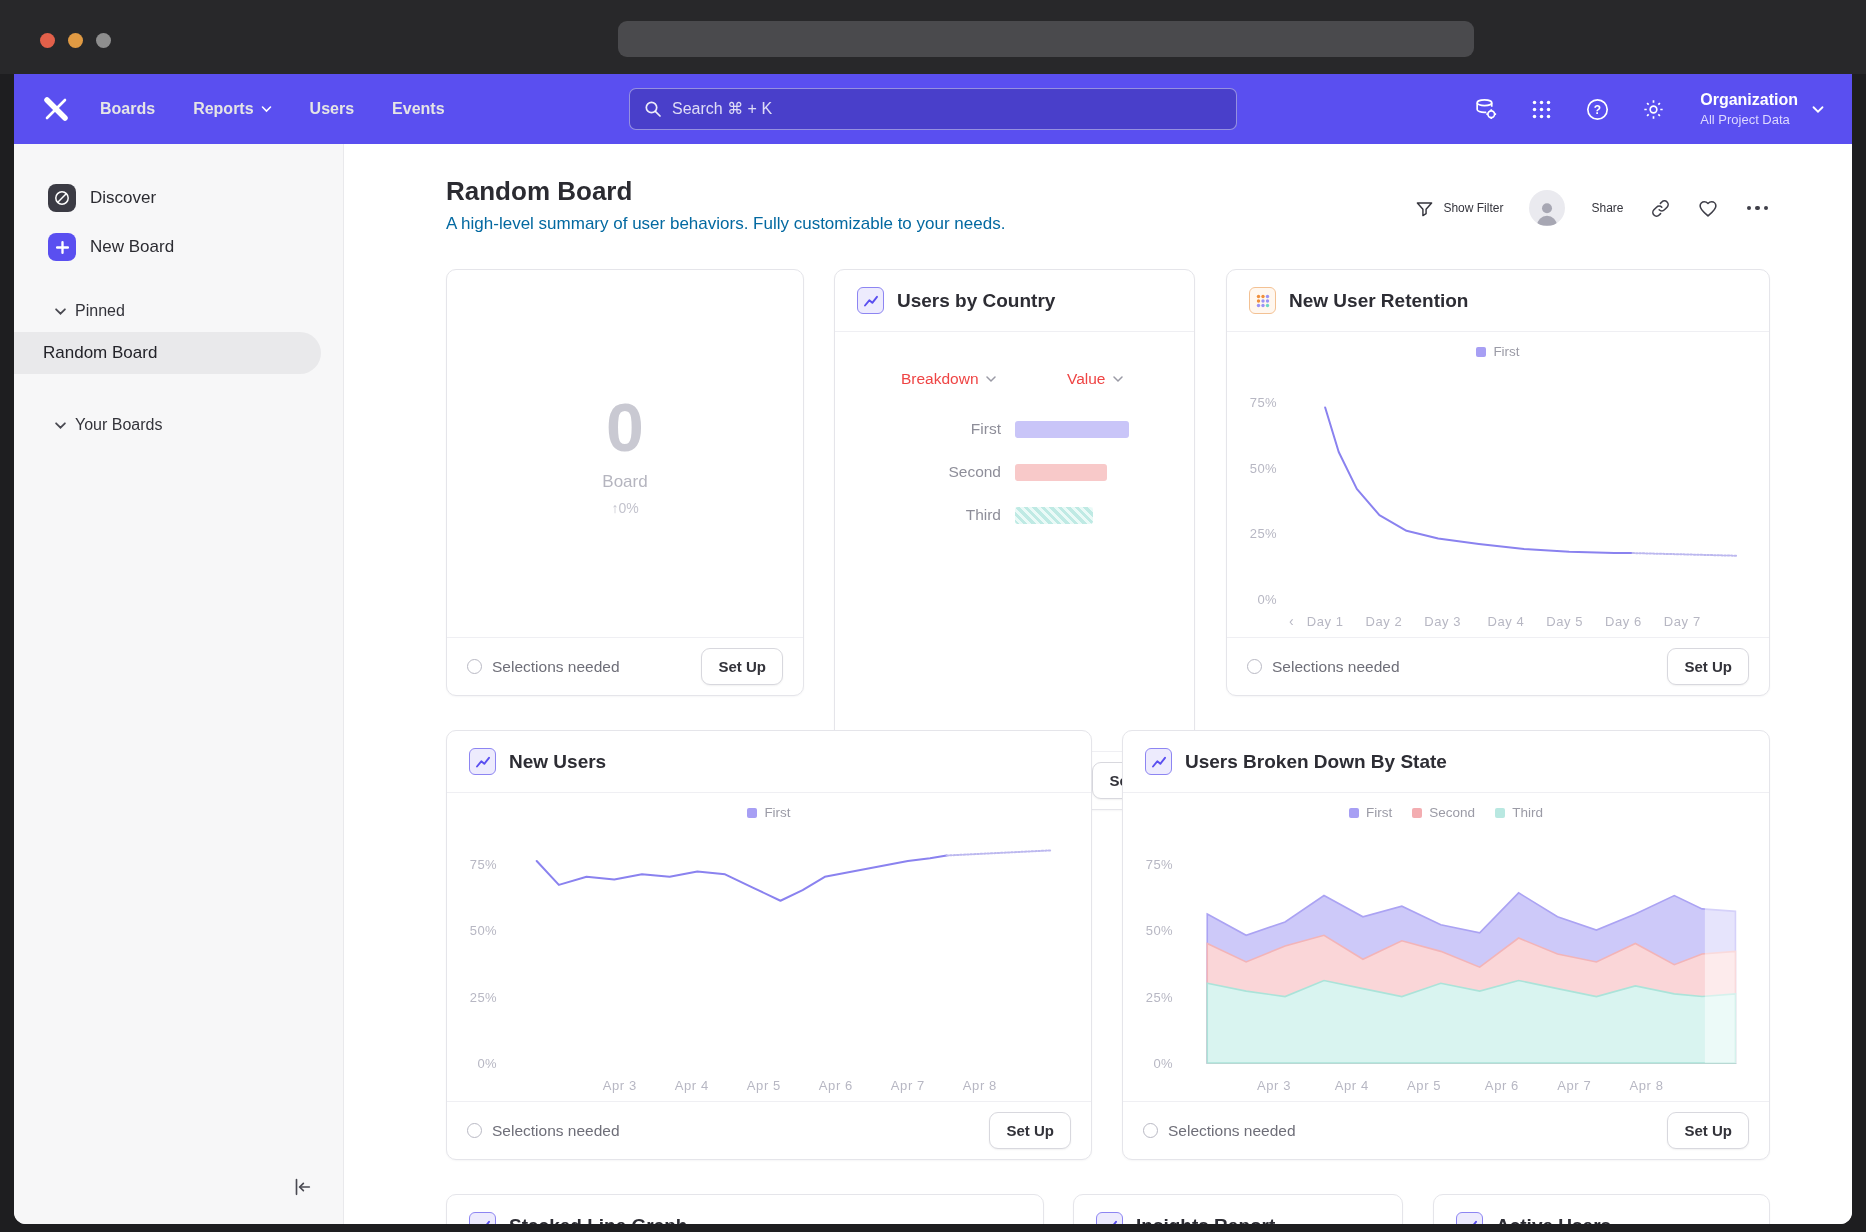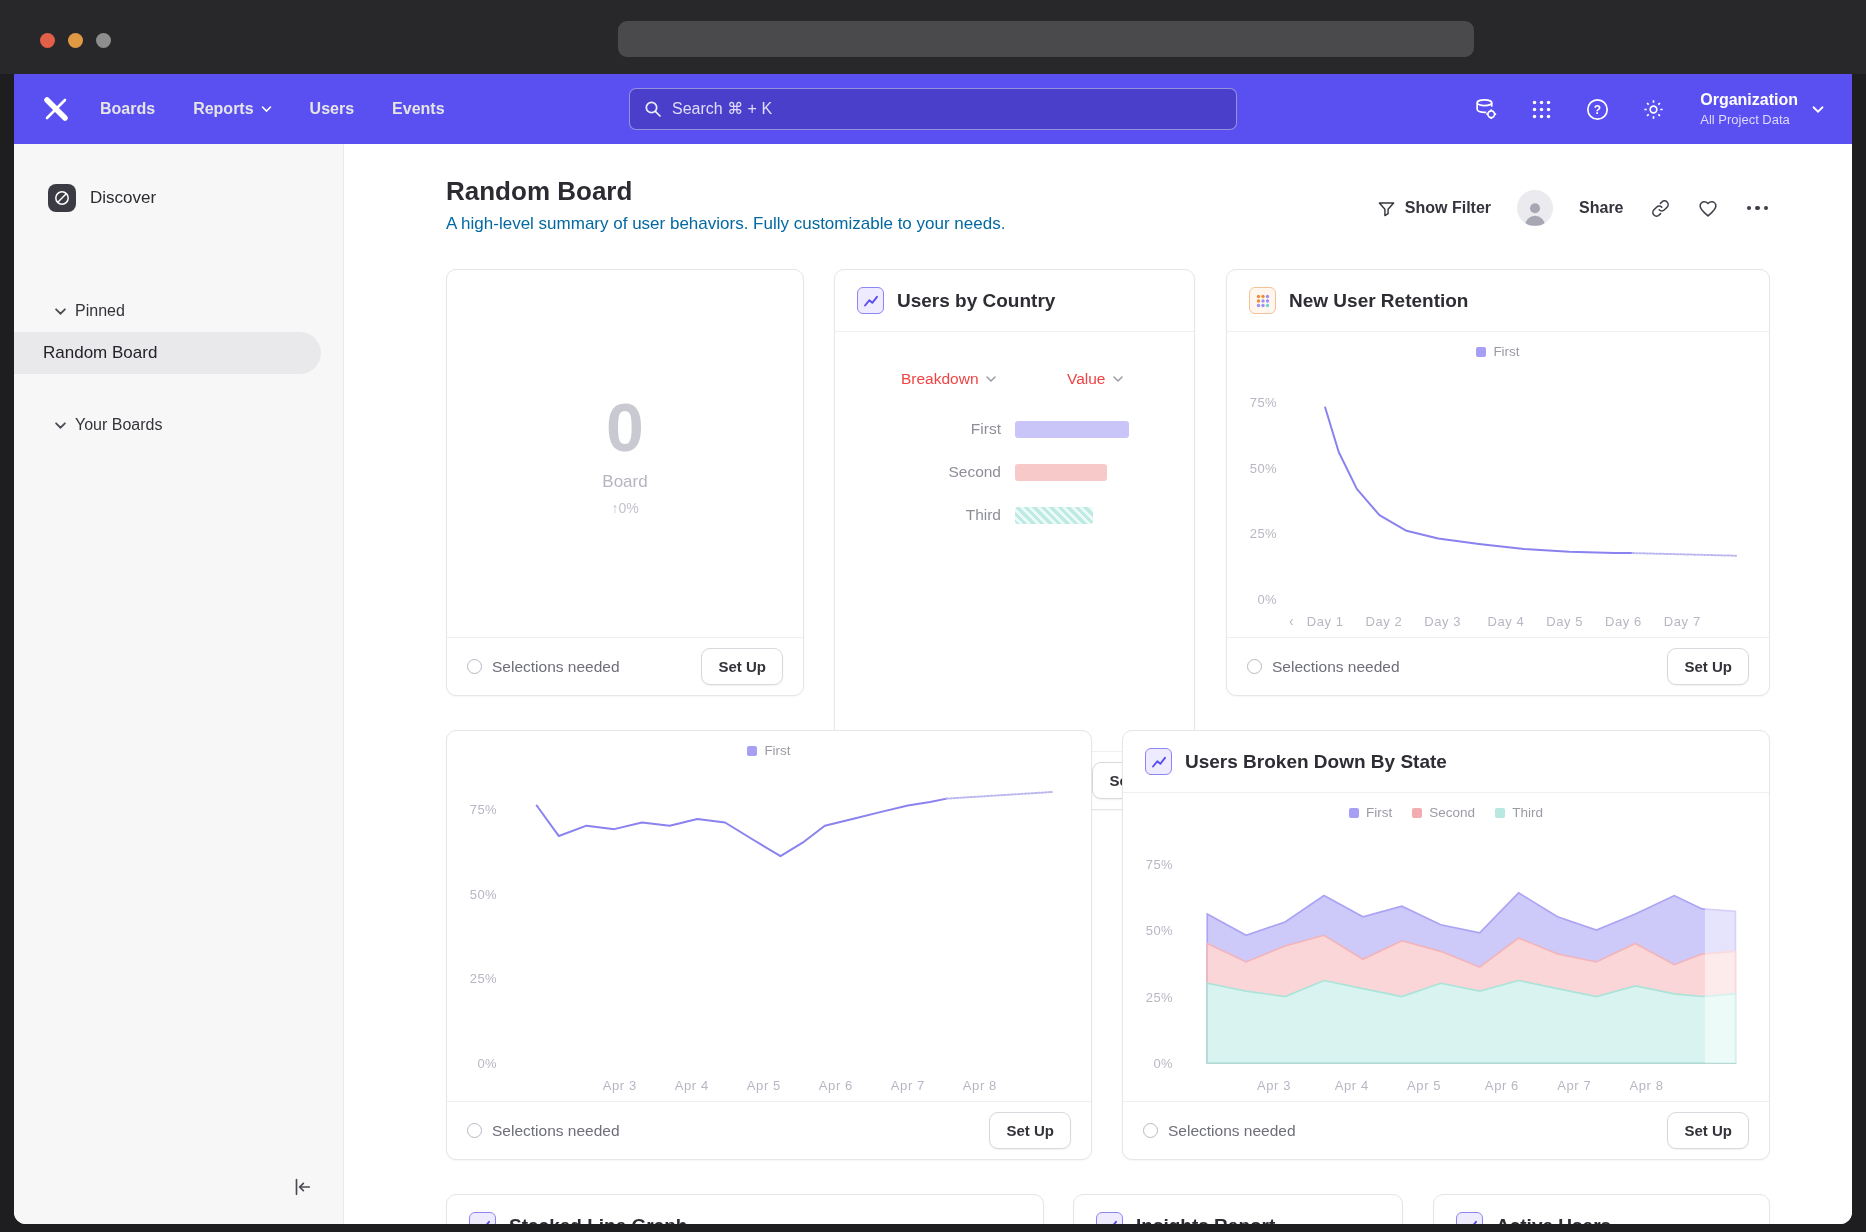--- a/index.html
+++ b/index.html
@@ -49,21 +49,21 @@
 .pill{position:absolute;left:0;width:307px;height:42px;background:#e9e9eb;border-radius:0 21px 21px 0;
   display:flex;align-items:center;cursor:pointer}
 .pill .side-label{margin-left:29px;font-weight:500;color:#232329}
 .collapse-btn{position:absolute;bottom:22px;right:26px;width:30px;height:30px;display:flex;align-items:center;justify-content:center;cursor:pointer}
 
 
 .main{flex:1;position:relative;background:#fff;overflow:hidden}
 .board-title{position:absolute;left:102px;top:32px;font-size:26px;font-weight:700;color:#2b2b31}
 .board-sub{position:absolute;left:102px;top:70px;font-size:17px;color:#0369a1}
 .board-actions{position:absolute;right:82px;top:44px;height:40px;display:flex;align-items:center;gap:26px}
-.action{display:flex;align-items:center;gap:9px;cursor:pointer;font-size:16px;color:#34343c;font-weight:700}
+.action{display:flex;align-items:center;gap:9px;cursor:pointer;font-size:12px;color:#34343c;font-weight:400}
 .avatar{width:36px;height:36px;border-radius:50%;background:#eaeaef;overflow:hidden;cursor:pointer;display:flex;align-items:flex-end;justify-content:center}
 .dots{display:flex;gap:4px;cursor:pointer;padding:6px 2px}
 .dots i{width:4.5px;height:4.5px;border-radius:50%;background:#3f3f49;display:block}
 
 
 .card{position:absolute;background:#fff;border:1px solid #e5e5ea;border-radius:10px;
   box-shadow:0 1px 2px rgba(20,20,40,0.04);display:flex;flex-direction:column;overflow:hidden}
 .card-header{height:62px;flex:0 0 62px;display:flex;align-items:center;gap:13px;padding:0 22px;border-bottom:1px solid #efeff3}
 .card-icon{width:27px;height:27px;border-radius:6px;border:1.5px solid #8d85f2;background:#edebfd;
   display:flex;align-items:center;justify-content:center;flex:0 0 auto}
@@ -209,20 +209,28 @@
     <div class="sidebar">
       <div class="side-row" style="top:32px">
         <span class="side-icon discover">
           <svg width="16" height="16" viewBox="0 0 16 16" fill="none" stroke="#fff" stroke-width="1.5">
             <circle cx="8" cy="8" r="6.2"></circle>
               <path d="M3.8 12.2 L12.2 3.8"></path>
           </svg>
         </span>
         <span class="side-label">Discover</span>
       </div>
+      <div class="side-row" style="top:81px">
+        <span class="side-icon newboard">
+          <svg width="15" height="15" viewBox="0 0 14 14" stroke="#fff" stroke-width="2.2" stroke-linecap="round">
+              <path d="M7 2v10 M2 7h10"></path>
+            </svg>
+        </span>
+        <span class="side-label">New Board</span>
+      </div>
 
       <div class="section-head" style="top:152px">
         <svg width="11" height="9" viewBox="0 0 10 8">
             <path d="M1 2 L5 6 L9 2" stroke="#4a4a52" stroke-width="1.6" fill="none" stroke-linecap="round"></path>
           </svg>
         <span class="section-label">Pinned</span>
       </div>
 
       <div class="pill" style="top:188px">
         <span class="side-label">Random Board</span>
@@ -394,20 +402,28 @@
           </div>
         </div>
         <div class="card-footer">
           <span class="radio"></span>
           <span class="sel-text">Selections needed</span>
           <button class="setup-btn">Set Up</button>
         </div>
       </div>
 
       <div class="card" style="left:102px;top:586px;width:646px;height:430px">
+        <div class="card-header">
+          <span class="card-icon">
+            <svg width="16" height="16" viewBox="0 0 16 16" fill="none" stroke="#5a4ff0" stroke-width="1.9" stroke-linecap="round" stroke-linejoin="round">
+                <path d="M2 12.5 L6.3 7.3 L9.3 9.8 L14 3.8"></path>
+              </svg>
+          </span>
+          <span class="card-title">New Users</span>
+        </div>
         <div class="card-body">
           <div class="legend">
             <span class="legend-item">
               <span class="legend-swatch sw-purple"></span>
               <span>First</span>
             </span>
           </div>
           <div class="chart">
             <div class="ylabels">
               <span style="top:11.8%">75%</span>

